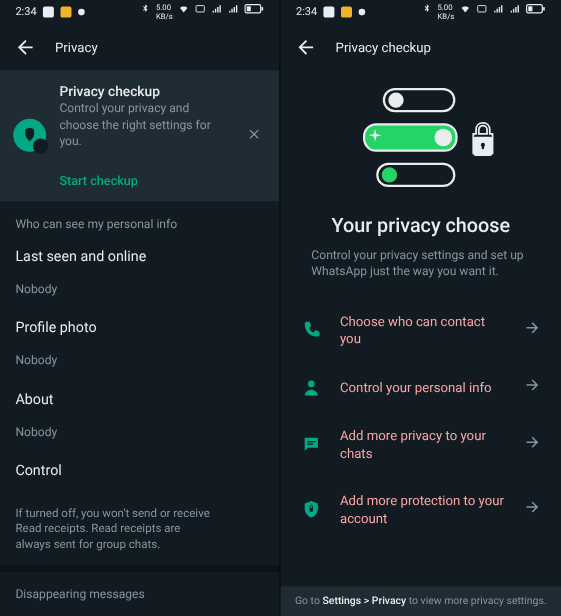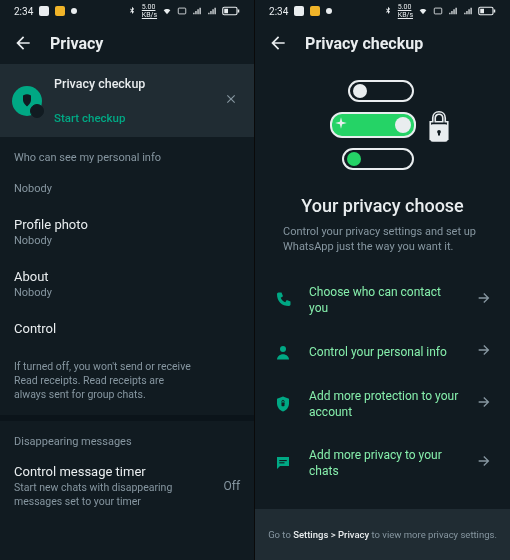--- a/index.html
+++ b/index.html
@@ -2,58 +2,58 @@
 <html><head>
 <meta charset="utf-8">
 <style>
   * { margin: 0; padding: 0; box-sizing: border-box; font-family: -apple-system, BlinkMacSystemFont, "Segoe UI", Roboto, sans-serif; }
   body { background: #000; display: flex; width: 510px; height: 560px; overflow: hidden; }
   .screen { width: 292px; height: 560px; background: #111b21; position: relative; overflow: hidden; }
   .screen.left { border-right: 1px solid #0a0a0a; }
 
   .statusbar { height: 22px; display: flex; align-items: center; justify-content: space-between; padding: 0 14px; font-size: 10px; color: #e9edef; }
   .statusbar .sleft { display: flex; align-items: center; gap: 6px; }
-  .statusbar .sright { display: flex; align-items: center; gap: 5px; text-decoration: underline; }
+  .statusbar .sright { display: flex; gap: 5px; }
   .sb-icon { display: inline-flex; width: 10px; height: 10px; }
   .sb-rect { width: 10px; height: 10px; border-radius: 2px; }
   .sb-dot { width: 6px; height: 6px; border-radius: 50%; background: #e9edef; }
 
   .appbar { height: 42px; display: flex; align-items: center; gap: 16px; padding: 0 12px; color: #e9edef; }
-  .appbar .title { font-size: 16px; font-weight: 700; }
+  .appbar .title { font-size: 12px; font-weight: 400; }
   .back { width: 22px; height: 22px; display: flex; align-items: center; justify-content: center; }
 
   .card { background: #202c33; padding: 12px 12px 12px 12px; display: flex; align-items: center; gap: 12px; position: relative; }
   .card-badge { width: 30px; height: 30px; border-radius: 50%; background: #00a884; display: flex; align-items: center; justify-content: center; flex-shrink: 0; position: relative; }
   .card-badge::after { content:''; position:absolute; bottom:-2px; right:-2px; width:12px; height:12px; border-radius:50%; background:#111b21; border:1px solid #111b21; display:flex; }
   .card-badge-tick { position:absolute; bottom:-1px; right:-1px; width:10px; height:10px; }
   .card-body { flex: 1; }
   .card-title { color: #e9edef; font-size: 12.5px; font-weight: 500; }
   .card-sub { color: #8696a0; font-size: 11px; line-height: 1.35; margin-top: 1px; }
   .card-link { color: #00a884; font-size: 11.5px; font-weight: 500; margin-top: 20px; }
   .card-close { color: #8696a0; font-size: 16px; padding: 4px; }
 
   .section-label { color: #8696a0; font-size: 11px; padding: 14px 14px 6px; }
   .item { padding: 10px 14px 12px; }
   .item-title { color: #e9edef; font-size: 13px; }
-  .item-value { color: #8696a0; font-size: 11px; margin-top: 2px; }
+  .item-value { color: #8696a0; font-size: 11px; margin-top: 15px; }
   .item-desc { color: #8696a0; font-size: 10.5px; margin-top: 2px; line-height: 1.35; max-width: 180px; }
   .item-row { display: flex; align-items: center; justify-content: space-between; }
   .toggle { width: 30px; height: 14px; border-radius: 7px; background: #3b4a54; position: relative; }
   .toggle::after { content: ''; position: absolute; left: -1px; top: -3px; width: 18px; height: 18px; border-radius: 50%; background: #8696a0; }
   .value-right { color: #8696a0; font-size: 12px; }
 
   
   .r-illus { margin: 8px auto 0; width: 150px; height: 115px; position: relative; display:flex; align-items:center; justify-content:center; }
   .r-heading { color: #e9edef; font-size: 18px; font-weight: 500; text-align: center; margin-top: 8px; }
   .r-sub { color: #8696a0; font-size: 11px; margin: 8px 28px 16px; line-height: 1.4; }
   .r-item { display: flex; align-items: center; gap: 16px; padding: 13px 18px; }
   .r-icon { width: 20px; height: 20px; display: flex; align-items: center; justify-content: center; color: #00a884; flex-shrink: 0; }
-  .r-text { flex: 1; color: #86efac; font-size: 12px; line-height: 1.35; }
+  .r-text { flex: 1; color: #fca5a5; font-size: 12px; line-height: 1.35; }
   .r-arrow { color: #8696a0; }
-  .footer { position: absolute; bottom: 0; left: 0; right: 0; background: #202c33; padding: 20px 6px; text-align: center; color: #8696a0; font-size: 9.5px; }
+  .footer { position: absolute; bottom: 0; left: 0; right: 0; background: #202c33; padding: 8px 6px; text-align: center; color: #8696a0; font-size: 9.5px; }
   .footer b { color: #e9edef; font-weight: 500; }
 
   .divider { height: 6px; background: #0b141a; }
 
   
   .ill-pill { position:absolute; height:22px; width:66px; border-radius:12px; border:2px solid #e9edef; display:flex; align-items:center; padding:0 3px; }
   .ill-knob { width:14px; height:14px; border-radius:50%; }
 </style>
 </head>
 <body>
@@ -105,32 +105,34 @@
       <svg width="16" height="16" viewBox="0 0 24 24" fill="#111b21">
           <path d="M12 2C8 2 6 4 6 4v6c0 6 6 10 6 10s6-4 6-10V4s-2-2-6-2z"></path>
         </svg>
       <svg class="card-badge-tick" viewBox="0 0 24 24" fill="#00a884">
           <circle cx="12" cy="12" r="10" fill="#00a884"></circle>
           <path d="M9 12l2 2 4-4" stroke="#111b21" stroke-width="2.5" fill="none"></path>
         </svg>
     </div>
     <div class="card-body">
       <div class="card-title">Privacy checkup</div>
+      <div class="card-sub">Control your privacy and choose the right settings for you.</div>
       <div class="card-link">Start checkup</div>
     </div>
     <div class="card-close">
       <svg width="14" height="14" viewBox="0 0 24 24" fill="#8696a0">
           <path d="M19 6.4L17.6 5 12 10.6 6.4 5 5 6.4 10.6 12 5 17.6 6.4 19 12 13.4 17.6 19 19 17.6 13.4 12z"></path>
         </svg>
     </div>
   </div>
 
   <div class="section-label">Who can see my personal info</div>
 
   <div class="item">
+    <div class="item-title">Last seen and online</div>
     <div class="item-value">Nobody</div>
   </div>
   <div class="item">
     <div class="item-title">Profile photo</div>
     <div class="item-value">Nobody</div>
   </div>
   <div class="item">
     <div class="item-title">About</div>
     <div class="item-value">Nobody</div>
   </div>
@@ -246,45 +248,45 @@
     <div class="r-arrow">
       <svg width="16" height="16" viewBox="0 0 24 24" fill="#8696a0">
           <path d="M4 11h12l-5-5 1.4-1.4L20 12l-7.6 7.4L11 18l5-5H4z"></path>
         </svg>
     </div>
   </div>
 
   <div class="r-item">
     <div class="r-icon">
       <svg width="18" height="18" viewBox="0 0 24 24" fill="#00a884">
+          <path d="M4 4h16v12H8l-4 4V4z"></path>
+          <rect x="7" y="8" width="10" height="1.5" fill="#111b21"></rect>
+          <rect x="7" y="11" width="7" height="1.5" fill="#111b21"></rect>
+        </svg>
+    </div>
+    <div class="r-text">Add more privacy to your chats</div>
+    <div class="r-arrow">
+      <svg width="16" height="16" viewBox="0 0 24 24" fill="#8696a0">
+          <path d="M4 11h12l-5-5 1.4-1.4L20 12l-7.6 7.4L11 18l5-5H4z"></path>
+        </svg>
+    </div>
+  </div>
+
+  <div class="r-item">
+    <div class="r-icon">
+      <svg width="18" height="18" viewBox="0 0 24 24" fill="#00a884">
           <path d="M12 2L4 5v6c0 5 3.4 9.7 8 11 4.6-1.3 8-6 8-11V5l-8-3z"></path>
           <rect x="10" y="10" width="4" height="5" rx="1" fill="#111b21"></rect>
           <path d="M10.5 10V8.5c0-.8.7-1.5 1.5-1.5s1.5.7 1.5 1.5V10" stroke="#111b21" stroke-width="1.2" fill="none"></path>
         </svg>
     </div>
     <div class="r-text">Add more protection to your account</div>
     <div class="r-arrow">
       <svg width="16" height="16" viewBox="0 0 24 24" fill="#8696a0">
           <path d="M4 11h12l-5-5 1.4-1.4L20 12l-7.6 7.4L11 18l5-5H4z"></path>
         </svg>
     </div>
   </div>
 
-  <div class="r-item">
-    <div class="r-icon">
-      <svg width="18" height="18" viewBox="0 0 24 24" fill="#00a884">
-          <path d="M4 4h16v12H8l-4 4V4z"></path>
-          <rect x="7" y="8" width="10" height="1.5" fill="#111b21"></rect>
-          <rect x="7" y="11" width="7" height="1.5" fill="#111b21"></rect>
-        </svg>
-    </div>
-    <div class="r-text">Add more privacy to your chats</div>
-    <div class="r-arrow">
-      <svg width="16" height="16" viewBox="0 0 24 24" fill="#8696a0">
-          <path d="M4 11h12l-5-5 1.4-1.4L20 12l-7.6 7.4L11 18l5-5H4z"></path>
-        </svg>
-    </div>
-  </div>
-
   <div class="footer">
     <span>Go to </span><b>Settings &gt; Privacy</b><span> to view more privacy settings.</span>
   </div>
 </div>
 
 </body></html>

